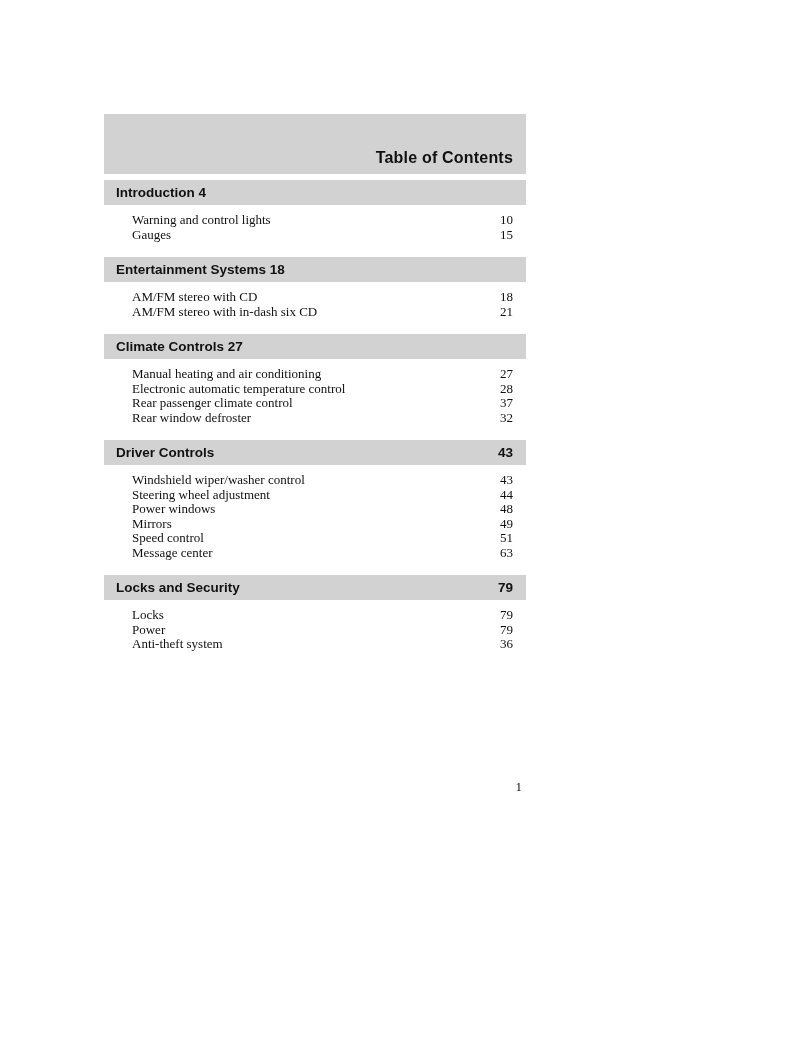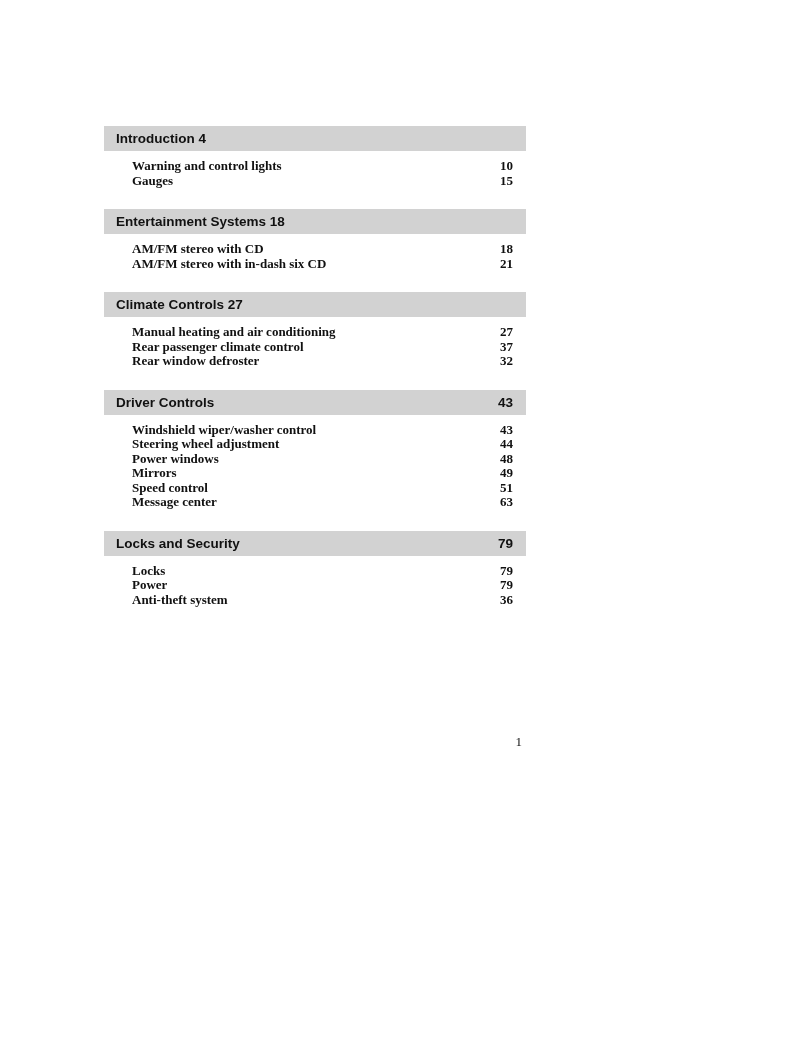--- a/index.html
+++ b/index.html
@@ -25,32 +25,31 @@
     justify-content: flex-end;
     padding: 0 13px 7px 0;
   }
   .title {
     font-weight: bold;
     font-size: 16px;
     letter-spacing: 0.2px;
   }
   .bar {
     background: #d2d2d2;
-    margin-top: 12px;
+    margin-top: 6px;
     height: 25px;
     display: flex;
     align-items: center;
     justify-content: space-between;
     padding: 0 13px 0 12px;
     font-weight: bold;
     font-size: 13.5px;
   }
   .entries {
     padding: 8px 13px 9px 28px;
-    font-weight: bold;
   }
   .entry {
     display: flex;
     justify-content: space-between;
     font-family: "Liberation Serif", serif;
     font-size: 13px;
     line-height: 14.5px;
   }
   .entry-page {
     font-family: "Liberation Serif", serif;
@@ -61,20 +60,23 @@
     padding-right: 4px;
     font-family: "Liberation Serif", serif;
     font-size: 13px;
   }
 </style>
 </head>
 <body>
 
 <div class="toc">
 
+  <div class="title-box">
+    <span class="title">Table of Contents</span>
+  </div>
 
   <div class="bar">
     <span>Introduction 4</span>
     <span></span>
   </div>
 
   <div class="entries">
     <div class="entry">
       <span class="entry-label">Warning and control lights</span>
       <span class="entry-page">10</span>
@@ -101,20 +103,24 @@
   </div>
 
   <div class="bar">
     <span>Climate Controls 27</span>
     <span></span>
   </div>
   <div class="entries">
     <div class="entry">
       <span class="entry-label">Manual heating and air conditioning</span>
       <span class="entry-page">27</span>
+    </div>
+    <div class="entry">
+      <span class="entry-label">Electronic automatic temperature control</span>
+      <span class="entry-page">28</span>
     </div>
     <div class="entry">
       <span class="entry-label">Rear passenger climate control</span>
       <span class="entry-page">37</span>
     </div>
     <div class="entry">
       <span class="entry-label">Rear window defroster</span>
       <span class="entry-page">32</span>
     </div>
   </div>

